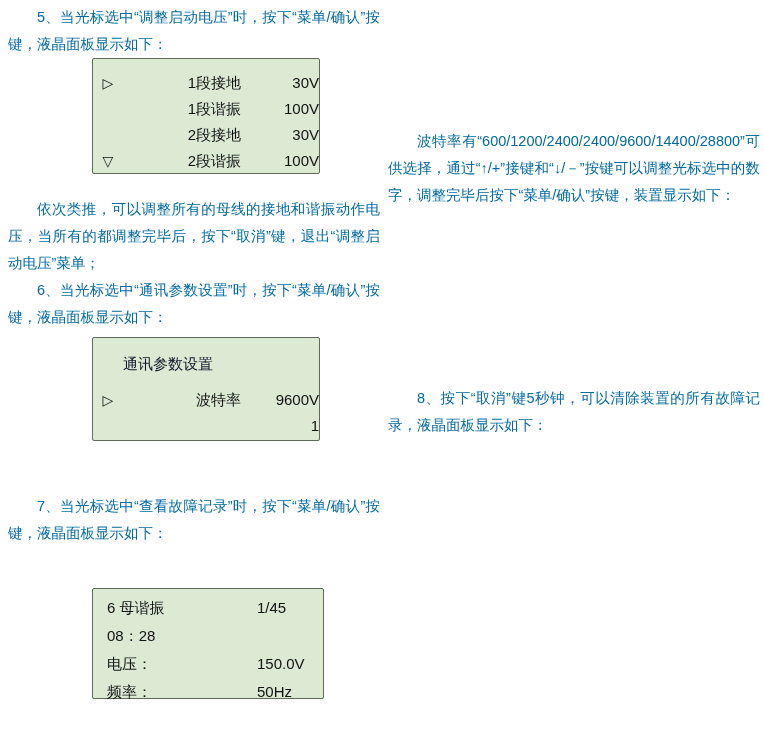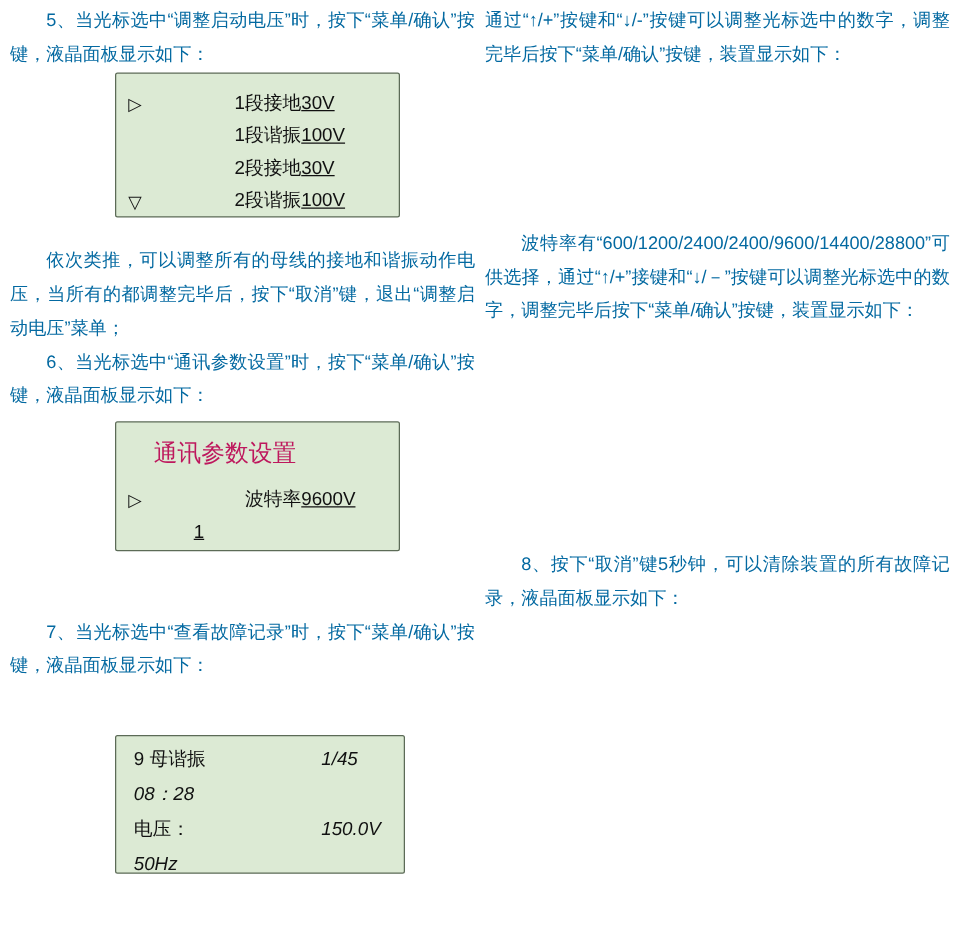--- a/index.html
+++ b/index.html
@@ -69,47 +69,45 @@
     font-size: 14px;
     color: #111;
   }
   .lcd-label {
     flex: 0 0 auto;
     width: 118px;
     text-align: right;
   }
   .lcd-value {
     flex: 1 1 auto;
-    text-align: left;
-    text-decoration: underline;
+    text-align: right;
   }
   .lcd-title {
     display: flex;
     align-items: center;
-    font-size: 19px;
+    font-size: 15px;
     line-height: 26px;
     padding-left: 30px;
-    color: #be185d;
+    color: #0f172a;
   }
   .fault-row {
     display: flex;
     align-items: center;
     font-size: 15px;
     line-height: 28px;
     padding-left: 14px;
     color: #111;
   }
   .fault-label {
     flex: 0 0 auto;
     width: 150px;
   }
   .fault-value {
     flex: 1 1 auto;
     text-align: left;
-    font-style: italic;
   }
   .spacer-sm { height: 10px; }
 </style>
 </head>
 <body>
 
 <div class="page">
 
   <div class="col-left">
 
@@ -167,44 +165,44 @@
     <div style="height:152px"></div>
 
 
     <div style="height:10px"></div>
 
     <p class="para indent">7、当光标选中“查看故障记录”时，按下“菜单/确认”按键，液晶面板显示如下：</p>
 
     <div class="lcd" style="position:absolute; left:84px; top:588px; width:232px; height:111px;">
       <div class="lcd-rows">
         <div class="fault-row">
-          <span class="fault-label">9 母谐振</span>
+          <span class="fault-label">6 母谐振</span>
           <span class="fault-value">1/45</span>
         </div>
         <div class="fault-row">
           <span class="fault-value">08：28</span>
         </div>
         <div class="fault-row">
           <span class="fault-label">电压：</span>
           <span class="fault-value">150.0V</span>
         </div>
         <div class="fault-row">
+          <span class="fault-label">频率：</span>
           <span class="fault-value">50Hz</span>
         </div>
       </div>
     </div>
 
     <div style="height:124px"></div>
 
   </div>
 
   <div class="col-right">
 
     <div style="height:4px"></div>
-    <p class="para">通过“↑/+”按键和“↓/-”按键可以调整光标选中的数字，调整完毕后按下“菜单/确认”按键，装置显示如下：</p>
 
     <div style="height:124px"></div>
 
     <p class="para indent">波特率有“600/1200/2400/2400/9600/14400/28800”可供选择，通过“↑/+”接键和“↓/－”按键可以调整光标选中的数字，调整完毕后按下“菜单/确认”按键，装置显示如下：</p>
 
     <div style="height:176px"></div>
 
     <p class="para indent">8、按下“取消”键5秒钟，可以清除装置的所有故障记录，液晶面板显示如下：</p>
 
   </div>

